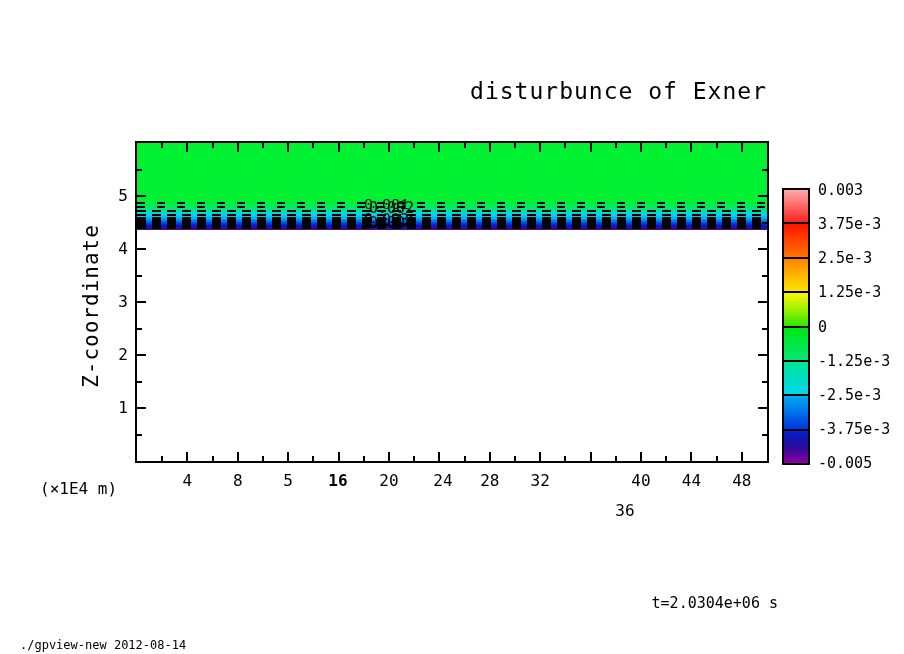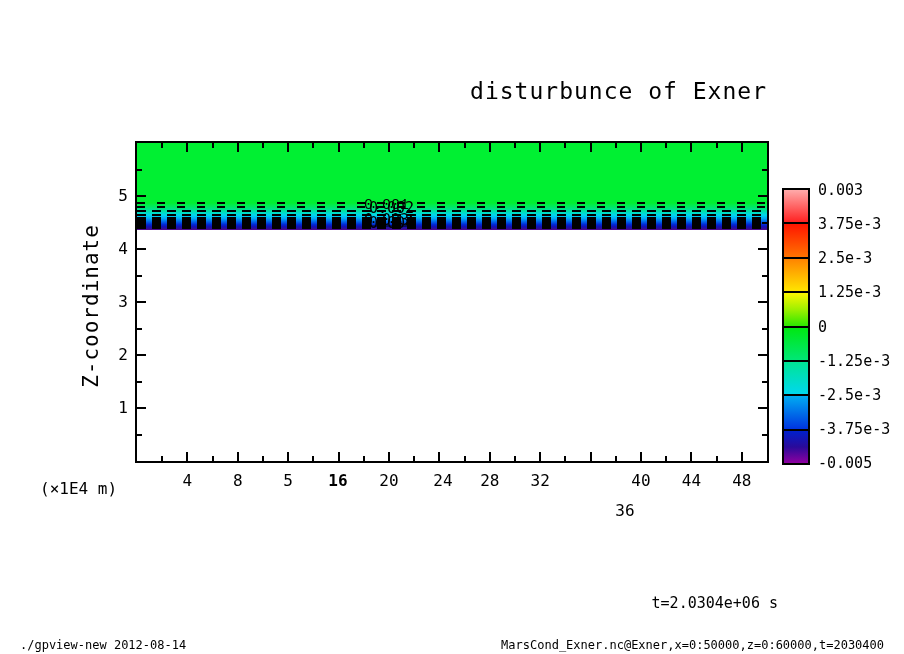--- a/index.html
+++ b/index.html
@@ -179,14 +179,13 @@
       <div class="cblab" style="top: 258.25px;">2.5e-3</div>
       <div class="cblab" style="top: 292.375px;">1.25e-3</div>
       <div class="cblab" style="top: 326.5px;">0</div>
       <div class="cblab" style="top: 360.625px;">-1.25e-3</div>
       <div class="cblab" style="top: 394.75px;">-2.5e-3</div>
       <div class="cblab" style="top: 428.875px;">-3.75e-3</div>
       <div class="cblab" style="top: 463px;">-0.005</div>
     </div>
 
   <div class="abs foot l">./gpview-new  2012-08-14</div>
-  <div class="abs foot r">MarsCond_Exner.nc@Exner,x=0:50000,z=0:60000,t=2030400</div>
 </div>
 
 </body></html>

